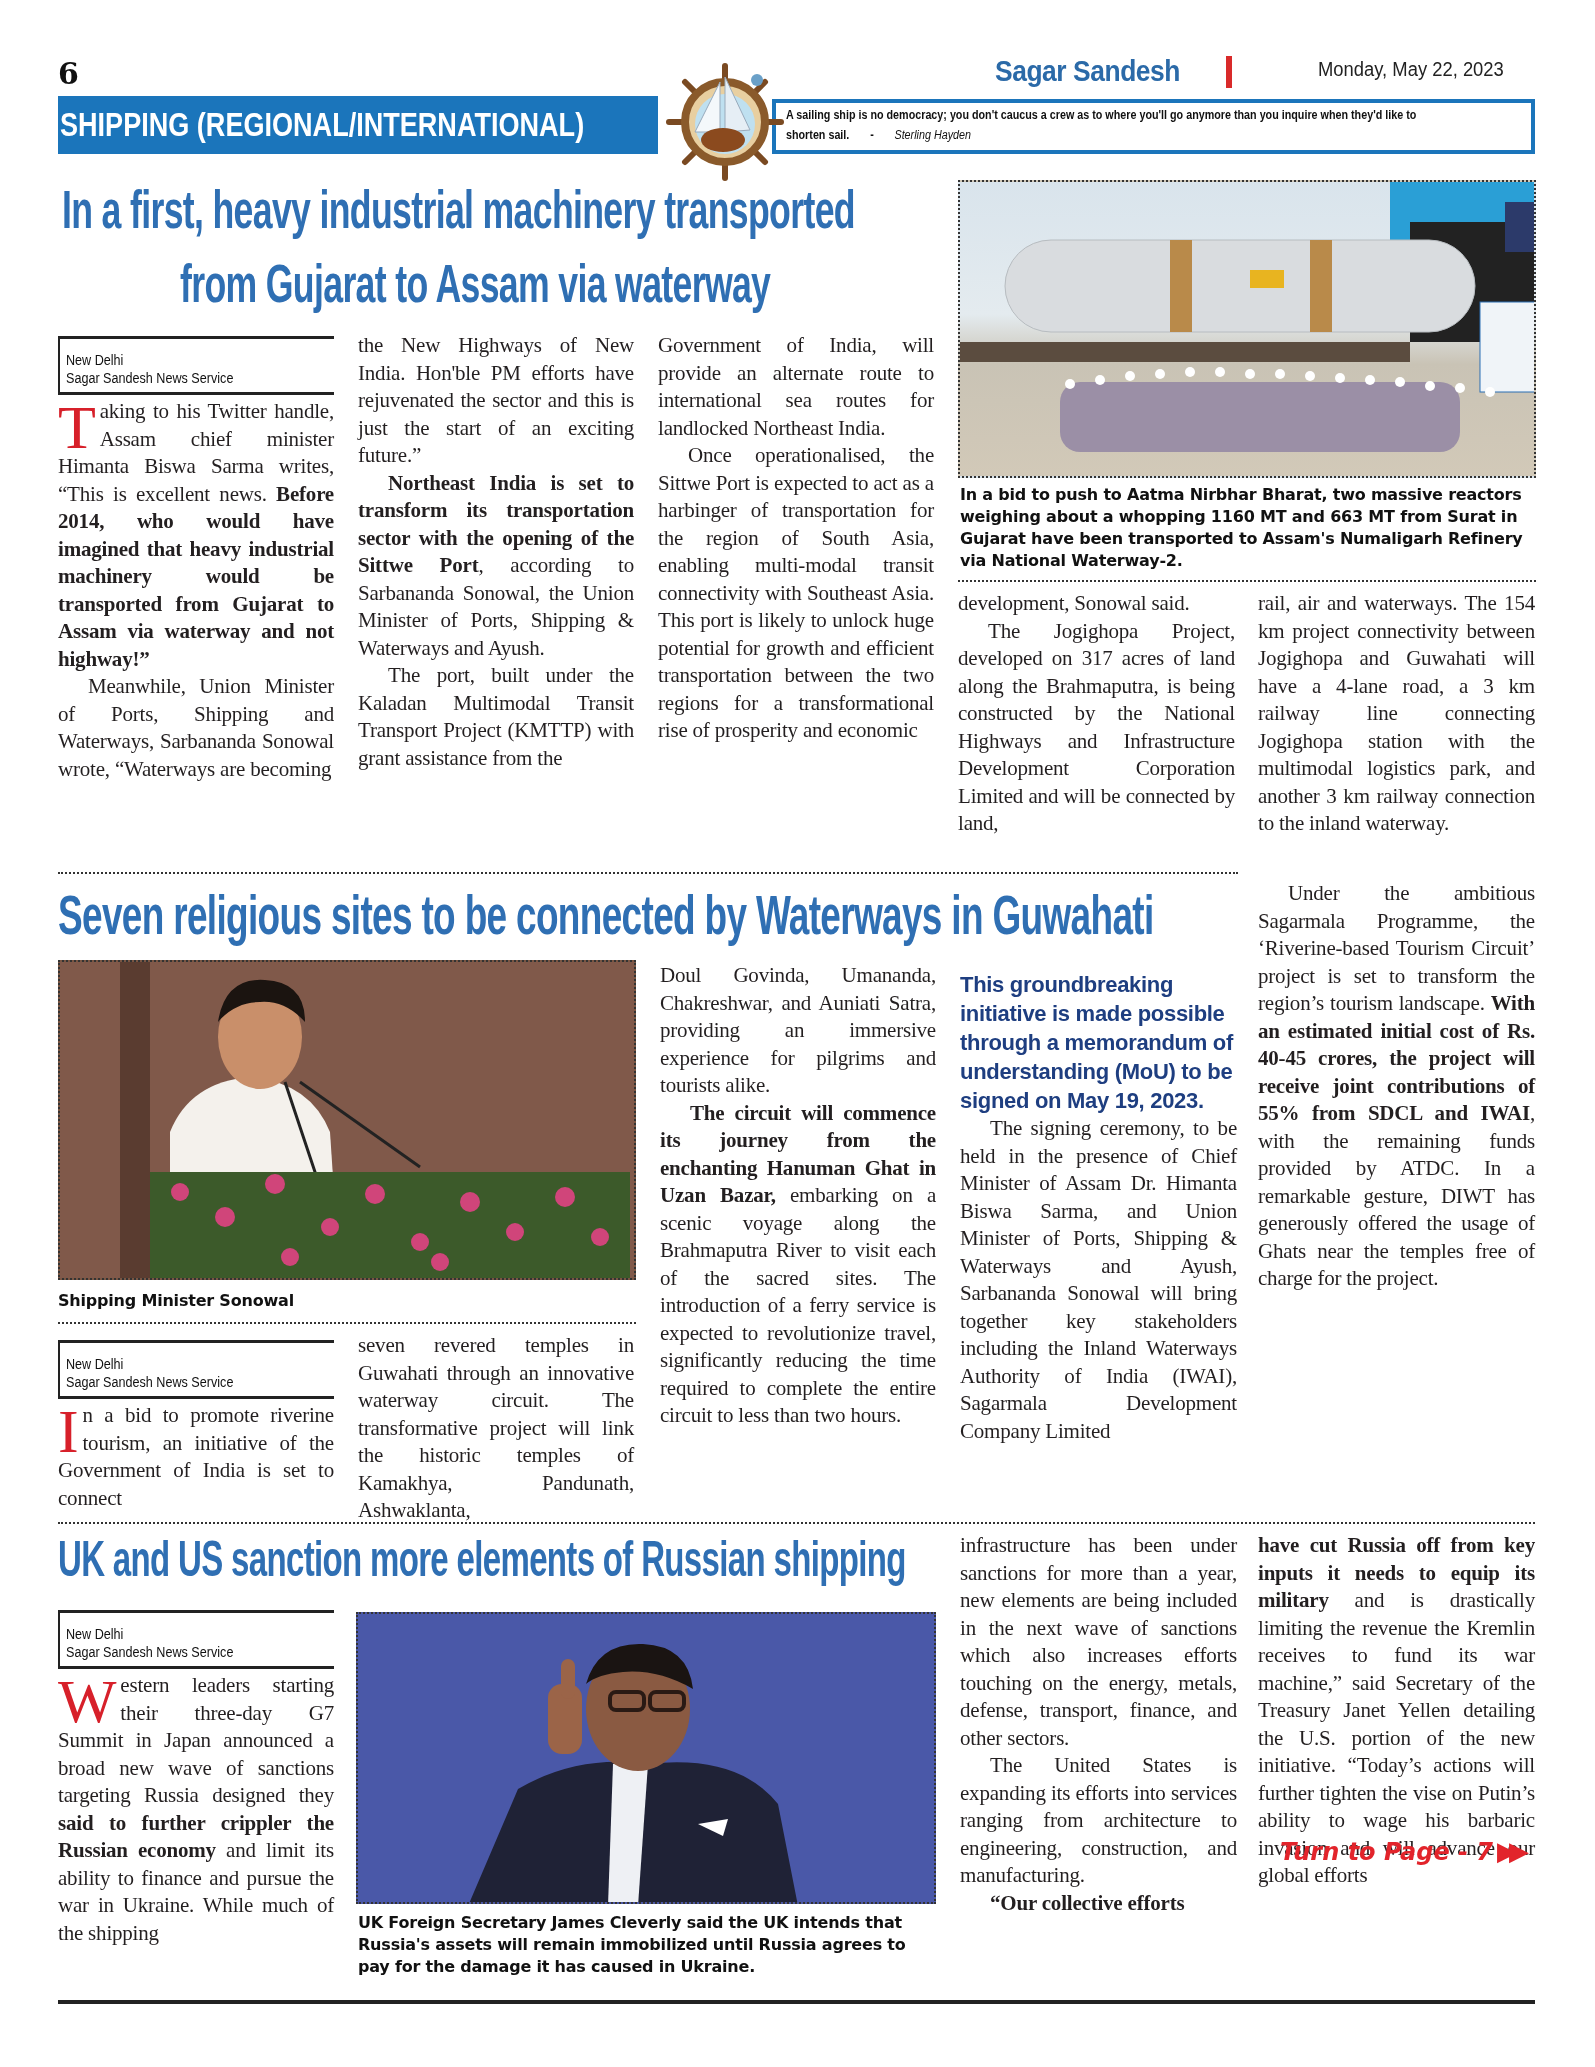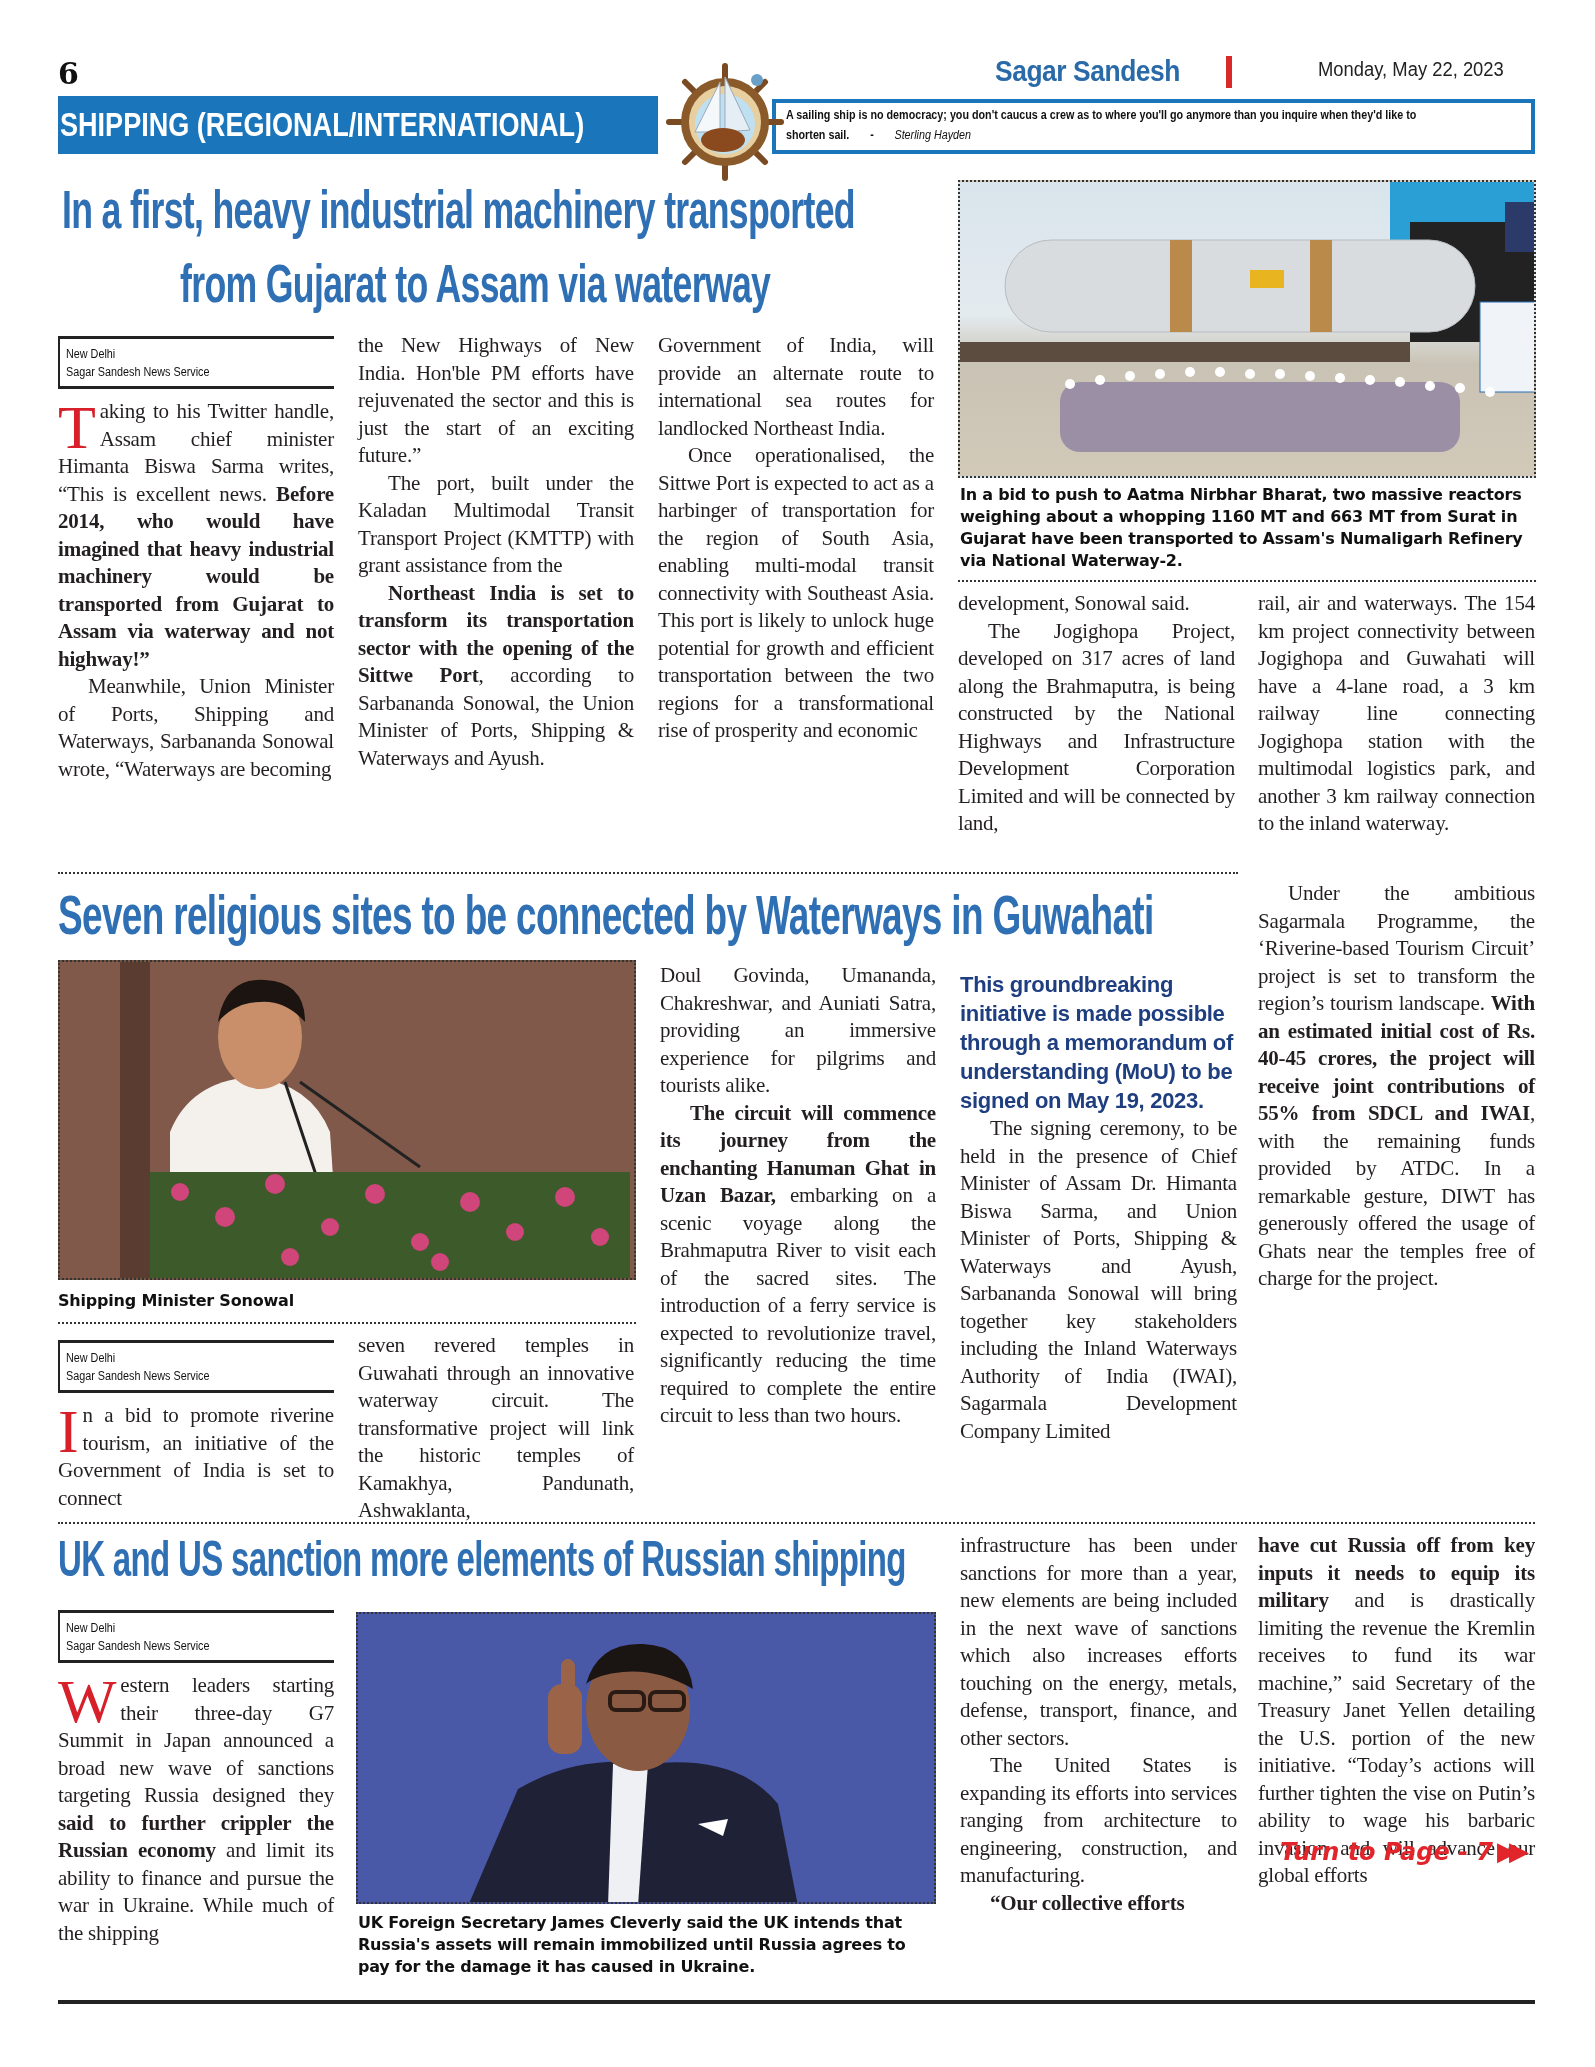--- a/index.html
+++ b/index.html
@@ -22,21 +22,21 @@
   .logo { left: 665px; top: 62px; width: 120px; height: 120px; }
 
   
   .headline { font-family: "Liberation Sans", sans-serif; font-weight: bold; color: #2f6fb3; letter-spacing: -1px; white-space: nowrap; }
   .hl1a { left: 62px; top: 178px; font-size: 54px; transform: scaleX(0.66); transform-origin: left; }
   .hl1b { left: 180px; top: 252px; font-size: 54px; transform: scaleX(0.66); transform-origin: left; }
   .hl2 { left: 58px; top: 882px; font-size: 56px; transform: scaleX(0.66); transform-origin: left; }
   .hl3 { left: 58px; top: 1530px; font-size: 50px; transform: scaleX(0.66); transform-origin: left; }
 
   
-  .dateline { border-top: 3px solid #222; border-left: 2px solid #222; border-bottom: 3px solid #222; padding: 6px 6px 5px 6px; font-family: "Liberation Sans", sans-serif; font-size: 12px; line-height: 18px; color: #111; }
+  .dateline { border-top: 3px solid #222; border-left: 2px solid #222; border-bottom: 3px solid #222; padding: 12px 6px 5px 6px; font-family: "Liberation Sans", sans-serif; font-size: 14px; line-height: 18px; color: #111; }
   .dateline div { transform: scaleX(0.9); transform-origin: left; white-space: nowrap; }
 
   
   .col { font-size: 21px; line-height: 27.5px; text-align: justify; color: #231f20; hyphens: none; letter-spacing: -0.2px; }
   .col p { text-indent: 30px; }
   .col p.noindent { text-indent: 0; }
   .col b { font-weight: bold; }
   .dropcap { float: left; font-size: 62px; line-height: 50px; color: #d7202a; margin: 4px 4px 0 0; font-family: "Liberation Serif", serif; }
 
   .caption { font-family: "DejaVu Sans", sans-serif; font-weight: bold; font-size: 16px; line-height: 22px; color: #111; letter-spacing: -0.2px; }
@@ -92,22 +92,22 @@
   <div>Sagar Sandesh News Service</div>
 </div>
 
 <div class="abs col" style="left:58px;top:398px;width:276px;">
   <p class="noindent"><span class="dropcap">T</span><span>aking to his Twitter handle, Assam chief minister Himanta Biswa Sarma writes, “This is excellent news. </span><b>Before 2014, who would have imagined that heavy industrial machinery would be transported from Gujarat to Assam via waterway and not highway!”</b></p>
   <p>Meanwhile, Union Minister of Ports, Shipping and Waterways, Sarbananda Sonowal wrote, “Waterways are becoming</p>
 </div>
 
 <div class="abs col" style="left:358px;top:332px;width:276px;">
   <p class="noindent">the New Highways of New India. Hon'ble PM  efforts have rejuvenated the sector and this is just the start of an exciting future.”</p>
+  <p><b>Northeast India is set to transform its transportation sector with the opening of the Sittwe Port</b><span>, according to Sarbananda Sonowal, the Union Minister of Ports, Shipping &amp; Waterways and Ayush.</span></p>
   <p>The port, built under the Kaladan Multimodal Transit Transport Project (KMTTP) with grant assistance from the</p>
-  <p><b>Northeast India is set to transform its transportation sector with the opening of the Sittwe Port</b><span>, according to Sarbananda Sonowal, the Union Minister of Ports, Shipping &amp; Waterways and Ayush.</span></p>
 </div>
 
 <div class="abs col" style="left:658px;top:332px;width:276px;">
   <p class="noindent">Government of India, will provide an alternate route to international sea routes for landlocked Northeast India.</p>
   <p>Once operationalised, the Sittwe Port is expected to act as a harbinger of transportation for the region of South Asia, enabling multi-modal transit connectivity with Southeast Asia. This port is likely to unlock huge potential for growth and efficient transportation between the two regions for a transformational rise of prosperity and economic</p>
 </div>
 
 <div class="abs photo" style="left:958px;top:180px;width:578px;height:298px;background:linear-gradient(180deg,#d9e4ec 0%,#e4ebef 45%,#c9c3b5 62%,#d2c9b8 100%);">
   <svg width="578" height="298" viewBox="0 0 578 298">
     <rect x="430" y="0" width="148" height="150" fill="#2a9fd6"></rect>

